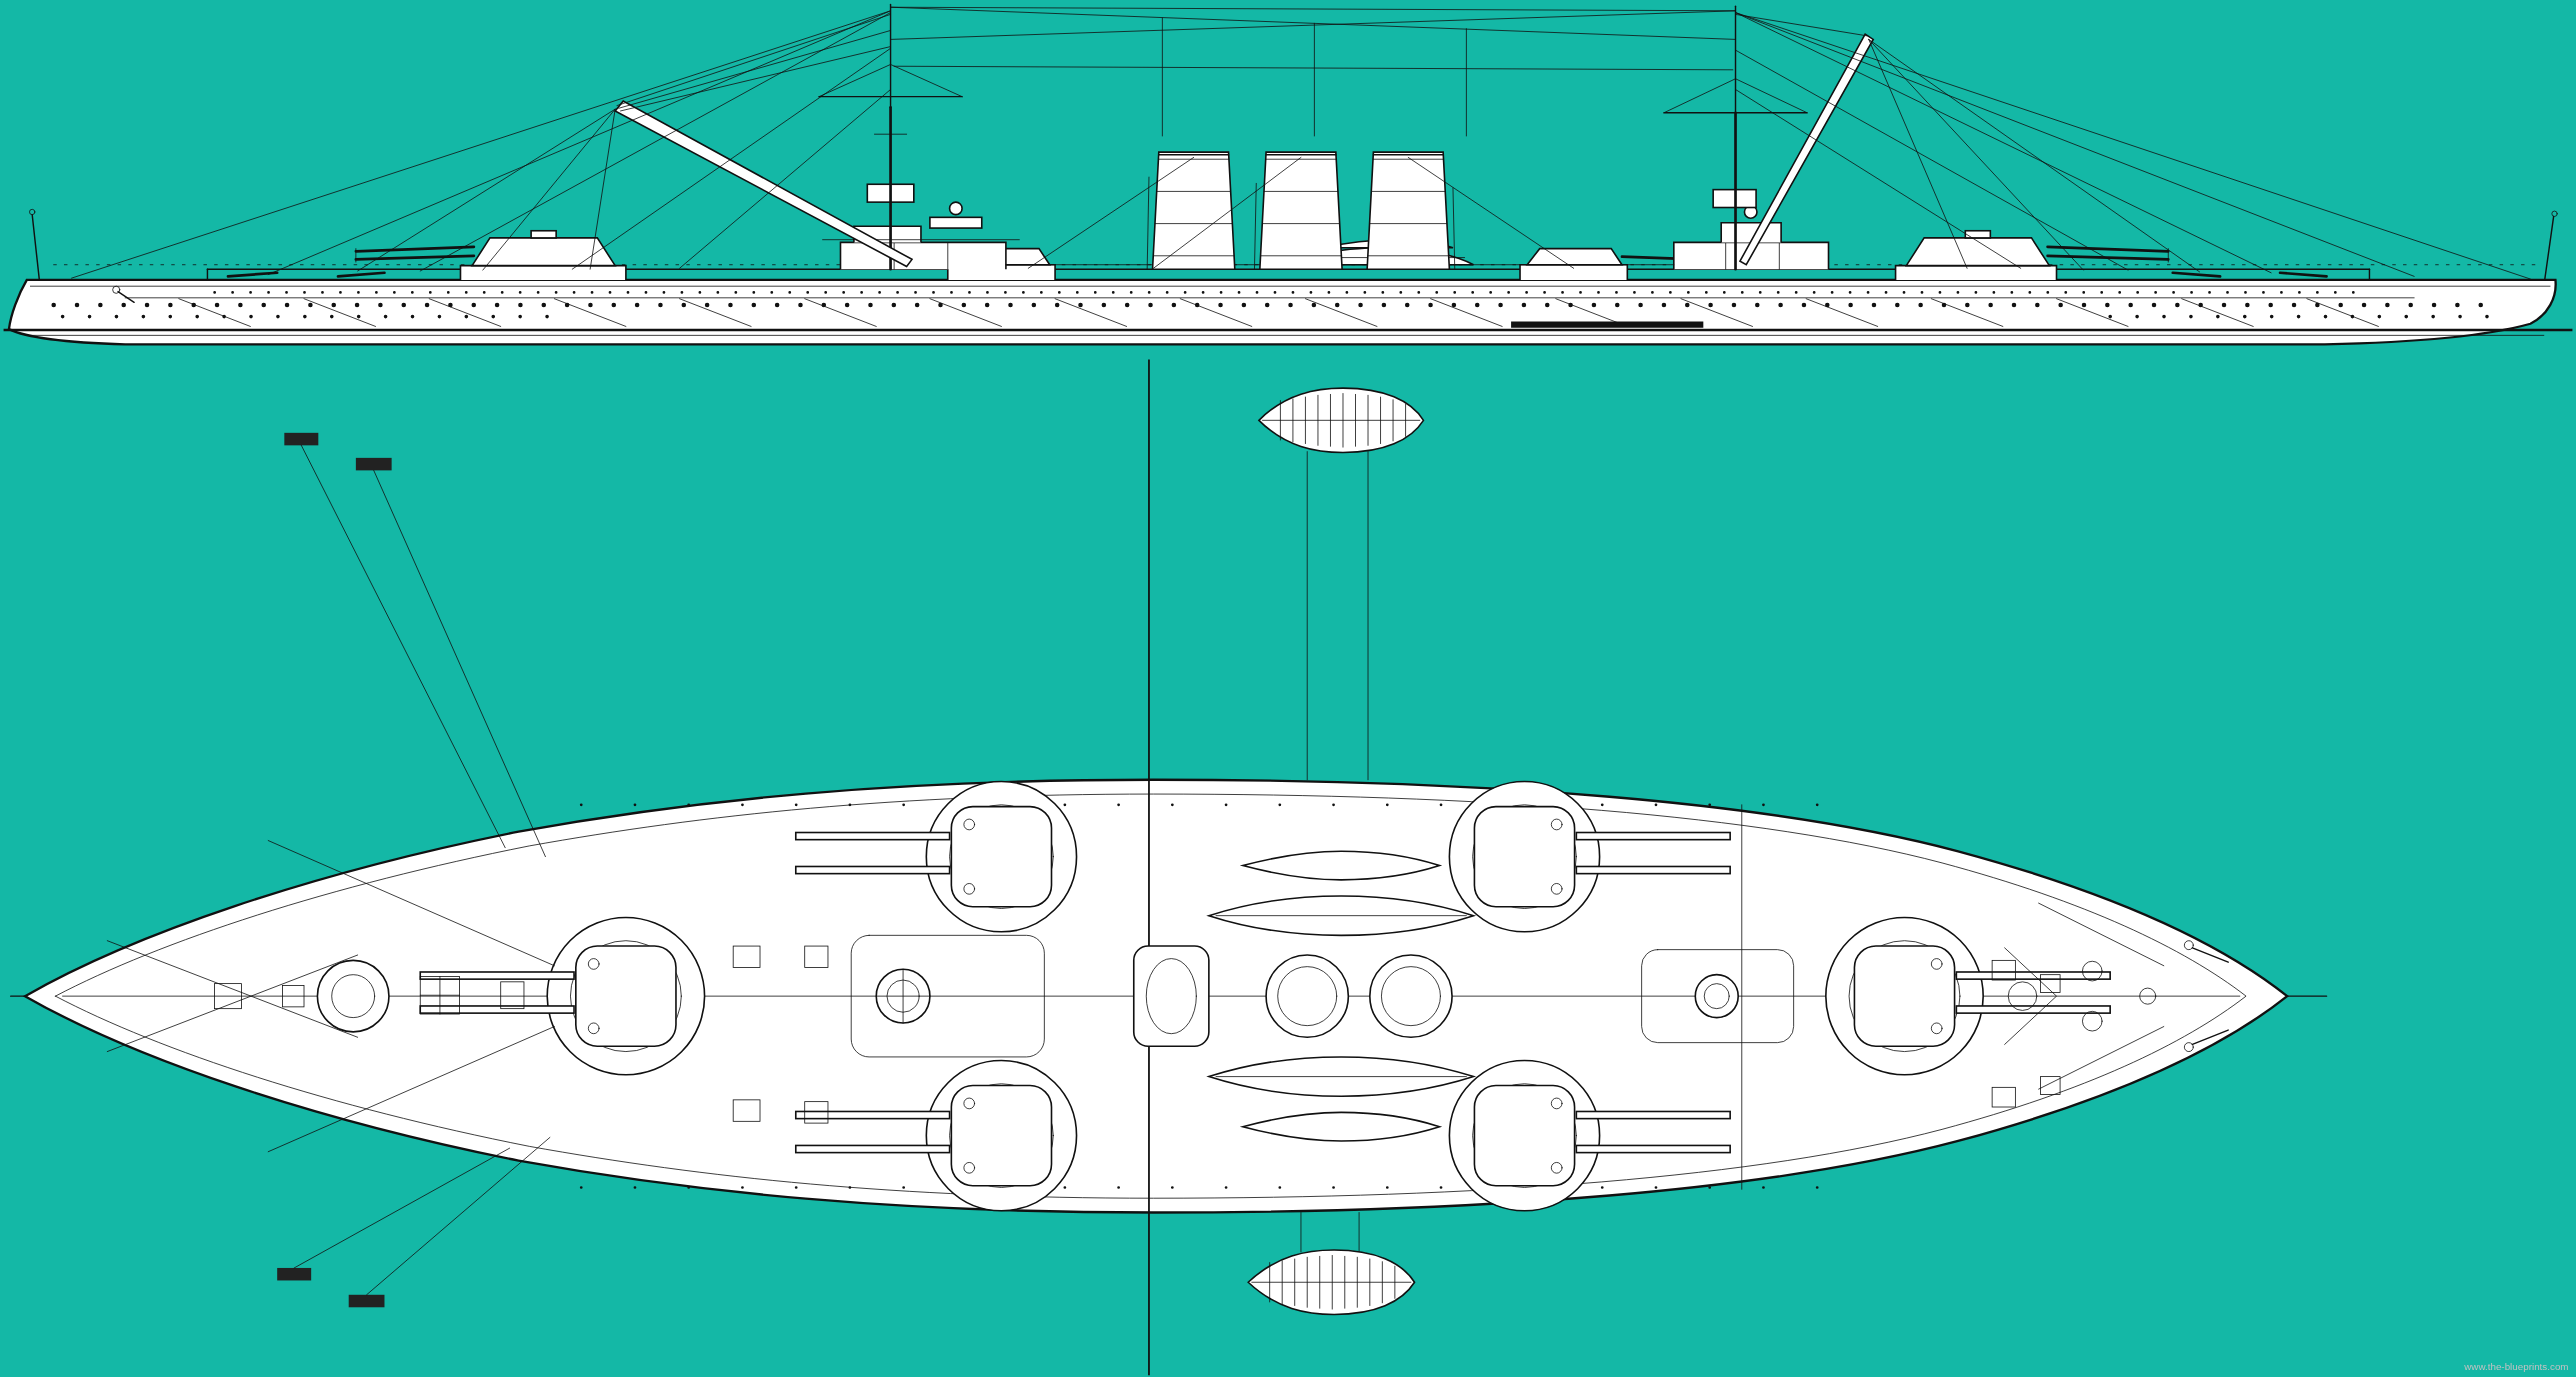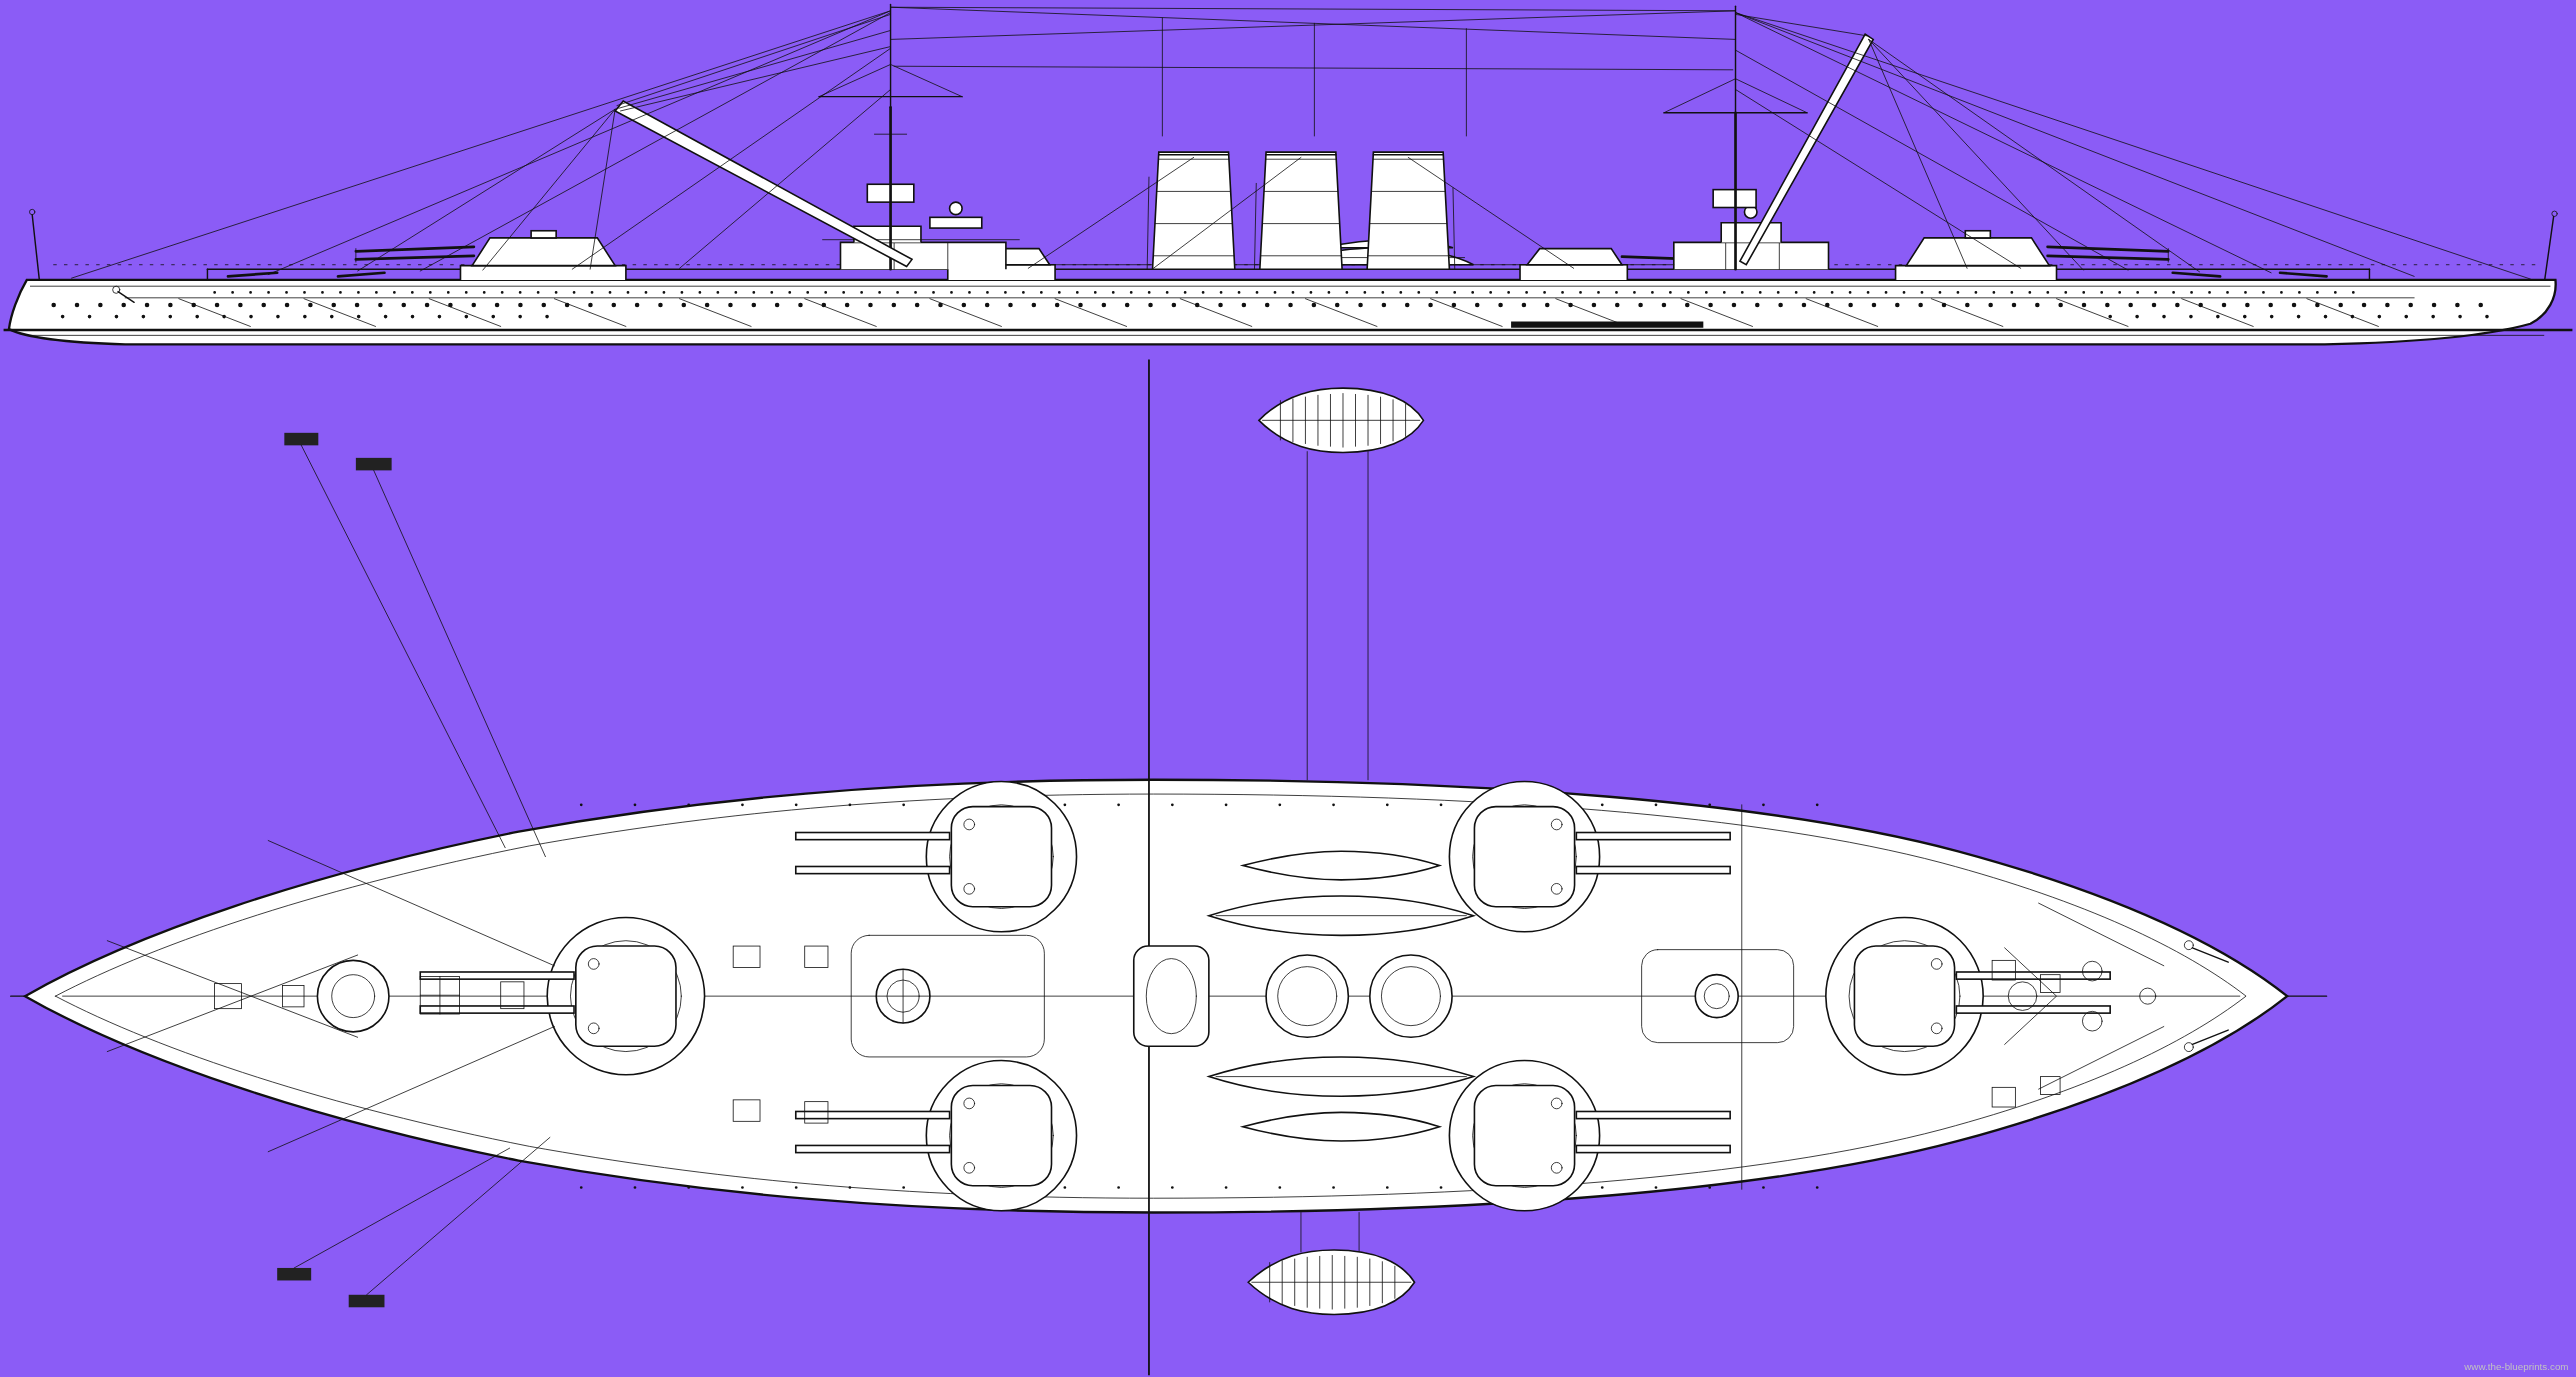--- a/index.html
+++ b/index.html
@@ -1,16 +1,16 @@
 <!DOCTYPE html>
 <html style="font-size:14.3px"><head>
 <meta charset="utf-8">
 <style>
   html,body { margin:0; padding:0; background:#ffffff; }
-  .canvas { position:relative; width:2576px; height:1378px; background:#8b5cf6; overflow:hidden;
+  .canvas { position:relative; width:2576px; height:1378px; background:#14b8a6; overflow:hidden;
             font-family:"Liberation Sans", sans-serif;text-align:center; }
   svg { display:block; position:absolute; left:0; top:0; }
   
   .o   { stroke:#111; fill:none; stroke-width:1.6; stroke-linecap:round; }
   .t   { stroke:#111; fill:none; stroke-width:0.9; stroke-linecap:round; }
   .w   { fill:#ffffff; stroke:#111; stroke-width:1.8; }
   .w2  { fill:#ffffff; stroke:#111; stroke-width:2.6; }
   .thk { stroke:#111; fill:none; stroke-width:3; stroke-linecap:round; }
   .dots{ stroke:#111; fill:none; stroke-linecap:round; }
   .blk { fill:#222; stroke:none; }

